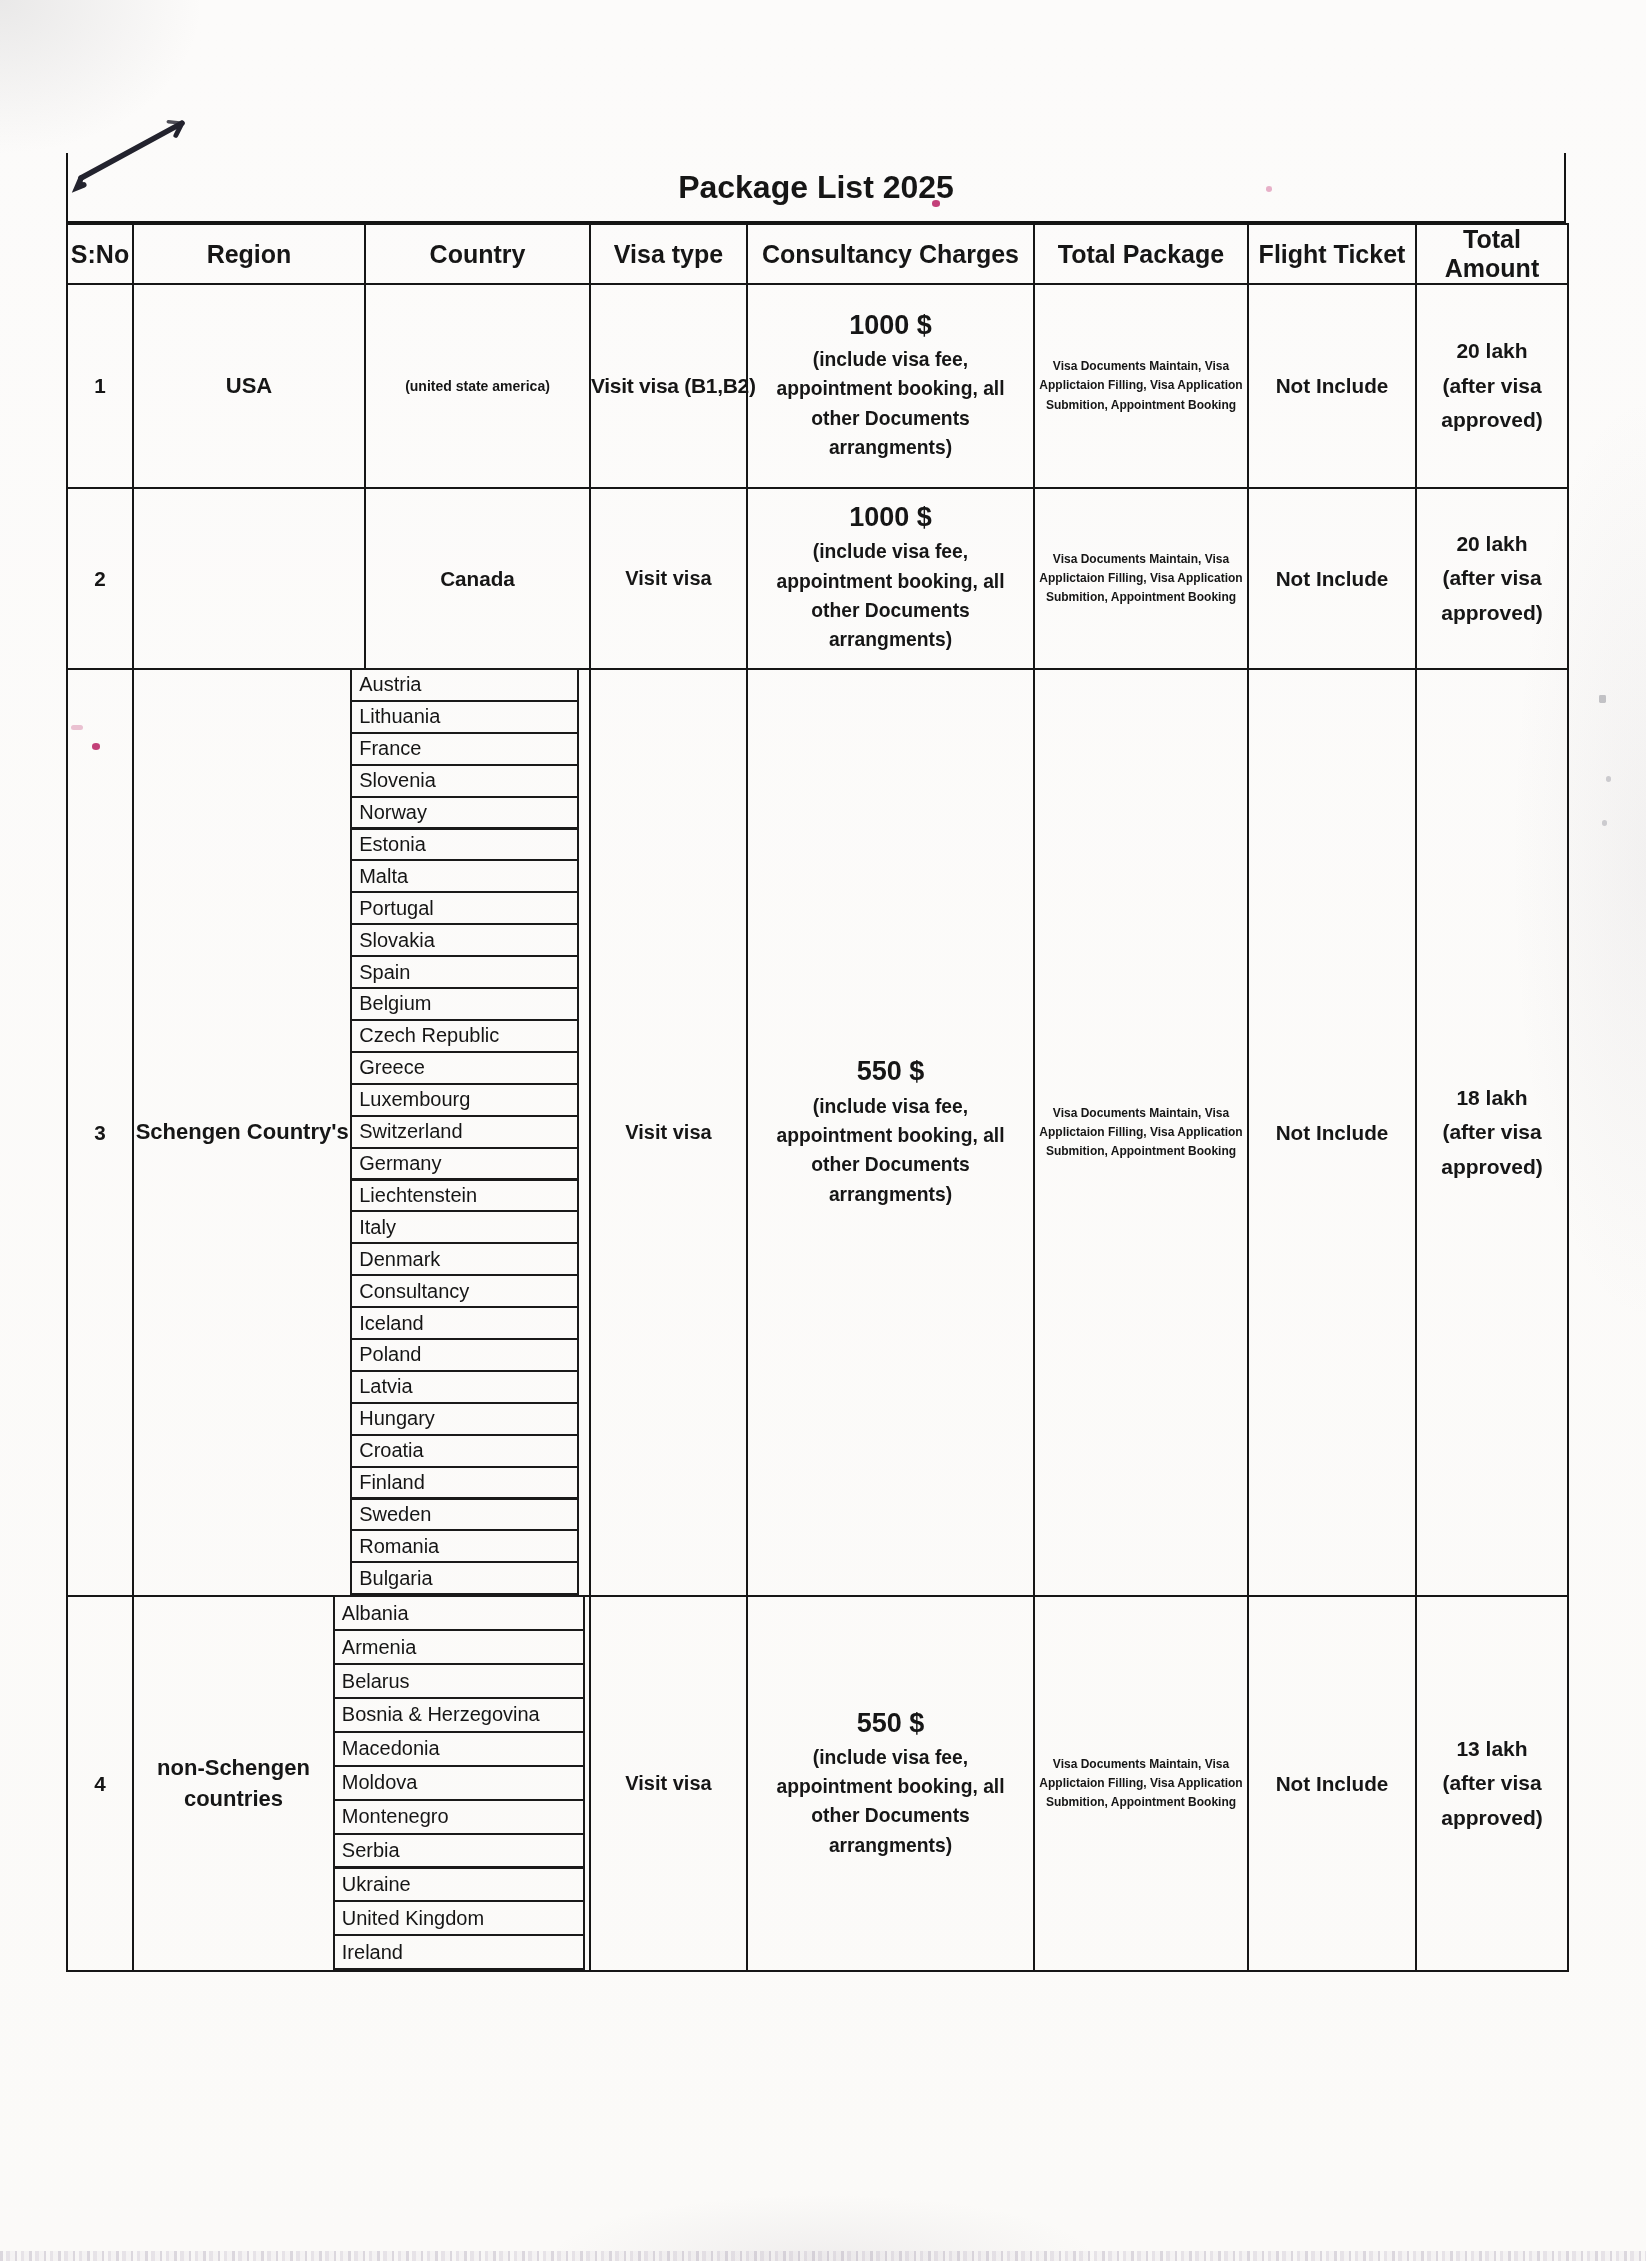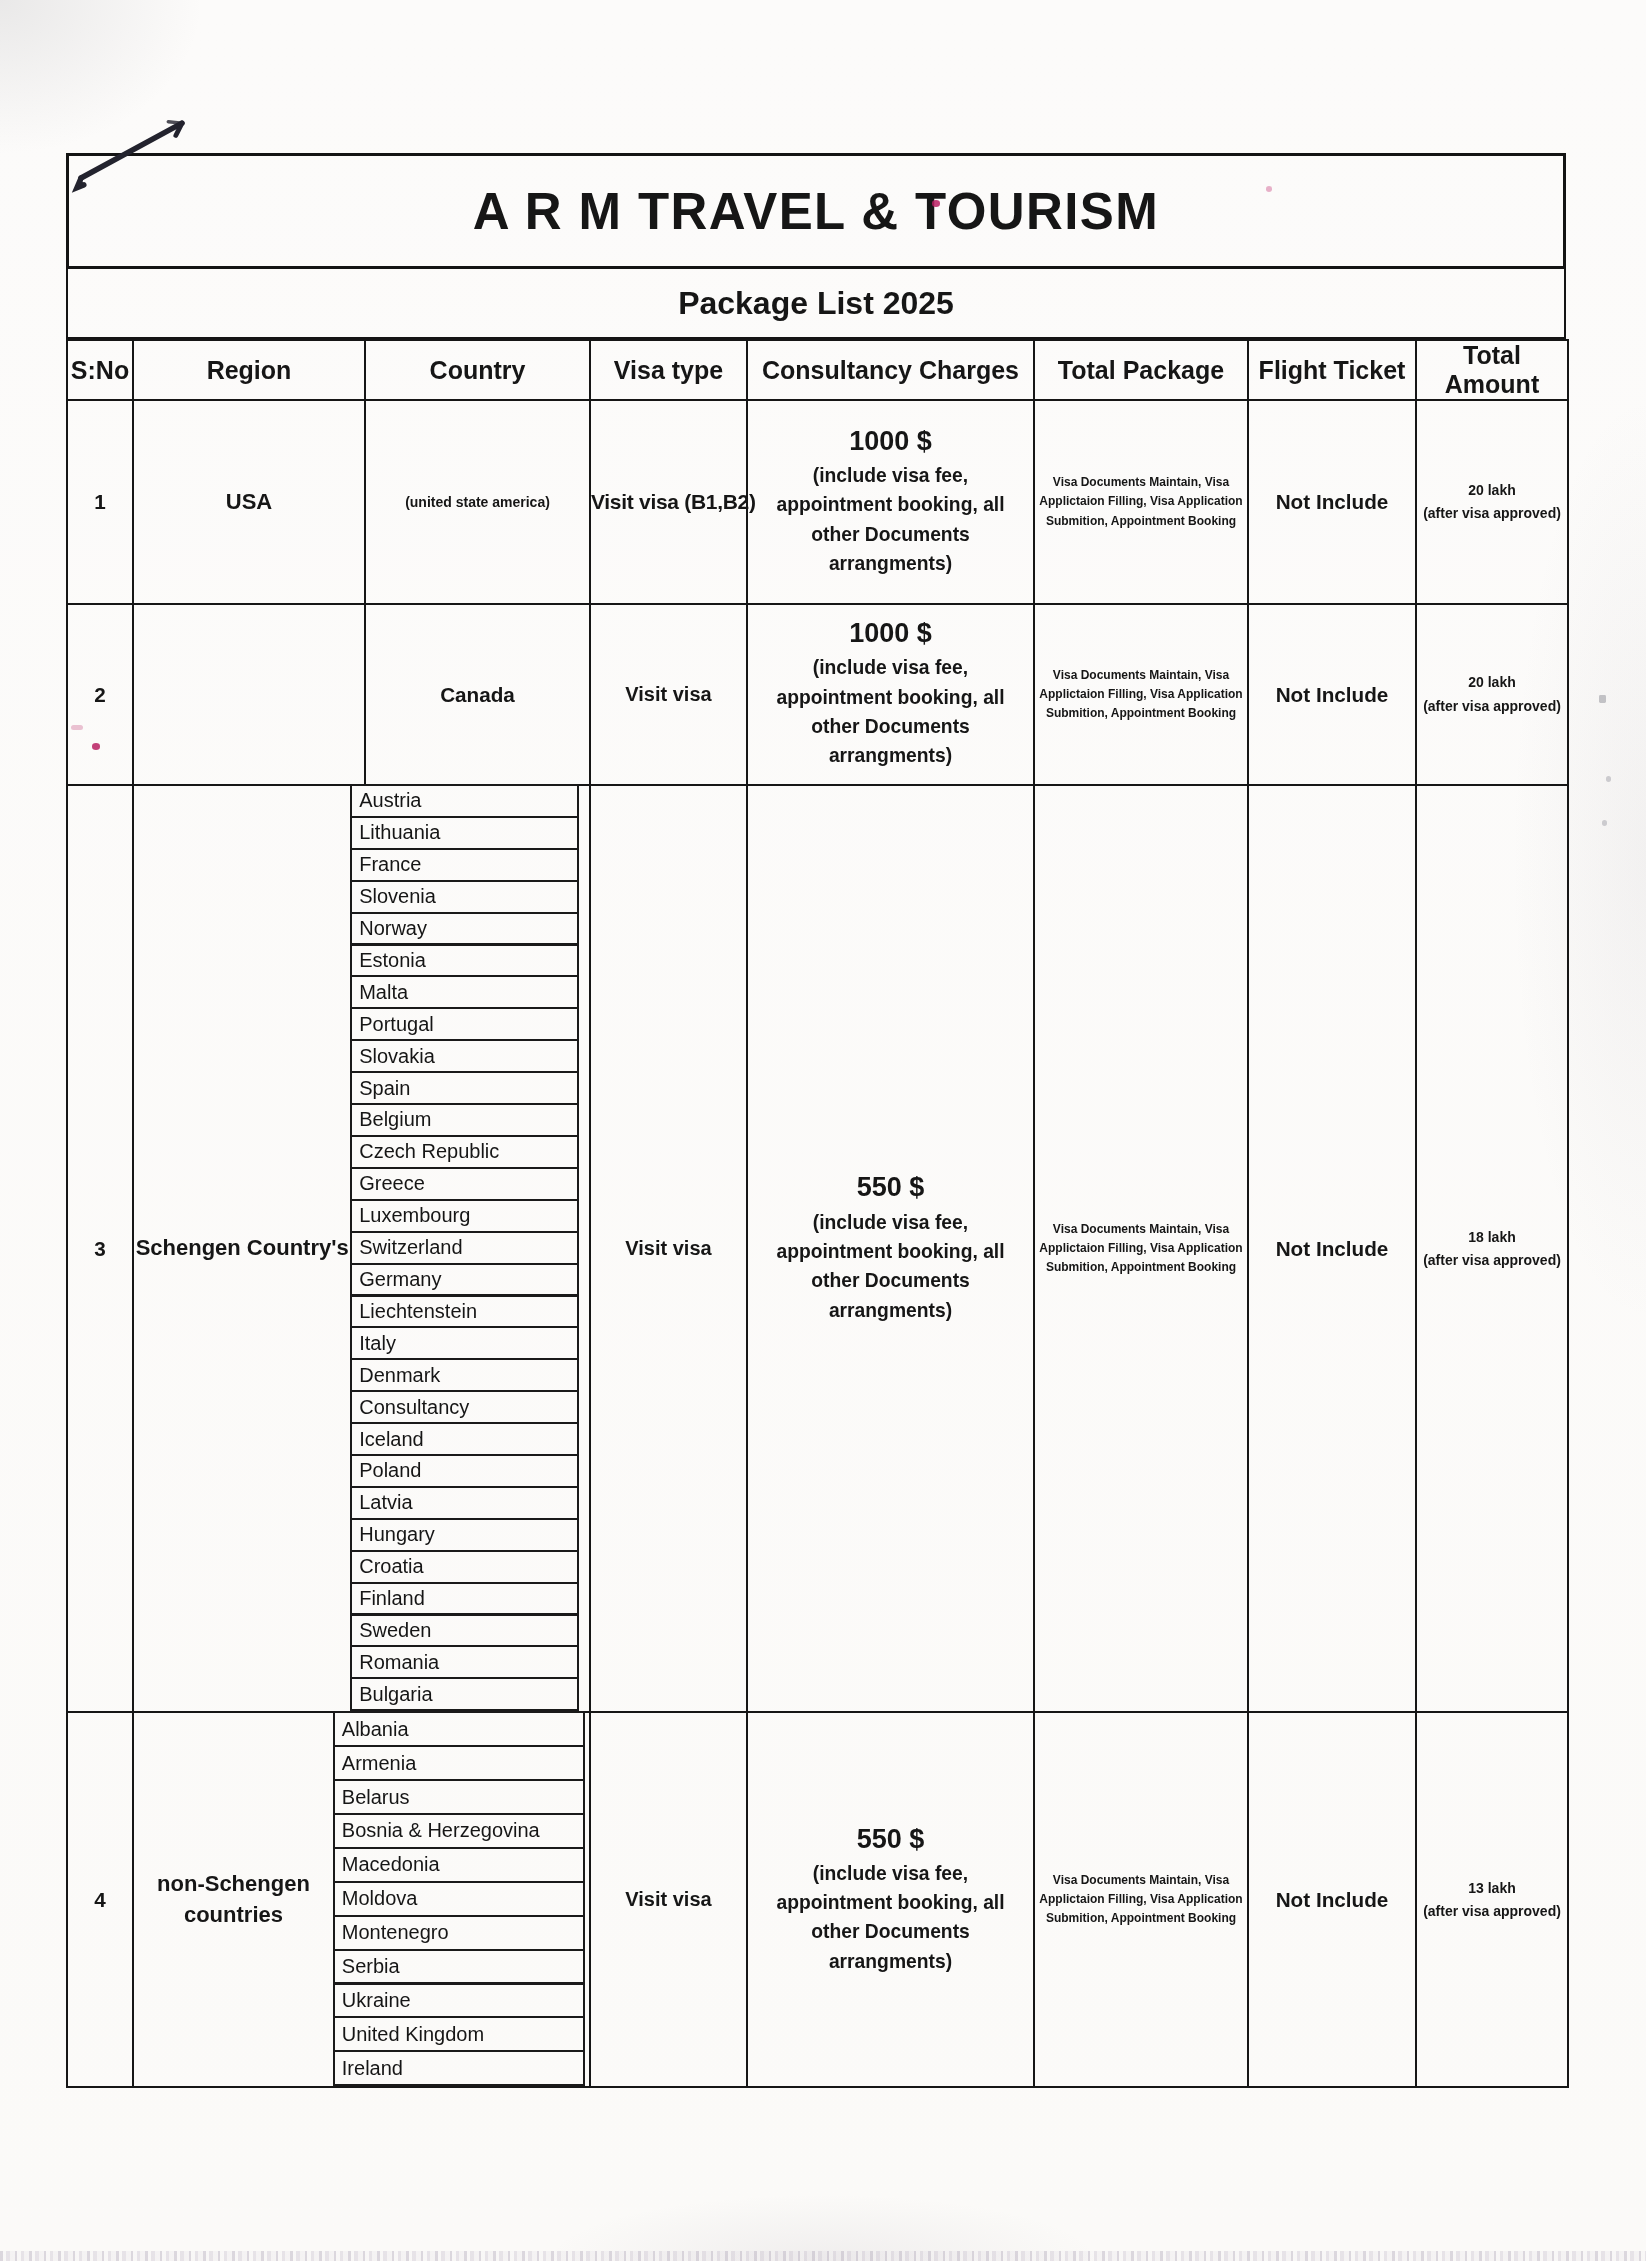--- a/index.html
+++ b/index.html
@@ -44,21 +44,21 @@
   .sno{font-size:20.7px;font-weight:bold;}
   .region-cell{font-size:22px;font-weight:bold;}
   .country-cell{font-size:14px;font-weight:bold;white-space:nowrap;}
   .visa-cell{font-size:21px;font-weight:bold;white-space:nowrap;letter-spacing:-0.3px;}
   .flight-cell{font-size:20.7px;font-weight:bold;}
 
   .charges-wrap{max-width:270px;margin:0 auto;}
   .charges-amount{font-size:27px;font-weight:bold;margin-bottom:4.1px;}
   .charges-detail{font-size:19.3px;font-weight:bold;line-height:1.52;}
   .package-text{max-width:215px;margin:0 auto;font-size:12px;font-weight:bold;line-height:1.6;}
-  .amount-wrap{max-width:153px;margin:12px auto;font-size:14px;font-weight:bold;line-height:1.65;}
+  .amount-wrap{max-width:153px;margin:12px auto;font-size:21px;font-weight:bold;line-height:1.65;}
 
   
   .rc-cell{vertical-align:top;}
   .rc-wrap{display:flex;align-items:stretch;}
   .region-label{flex:1;align-self:center;font-size:22px;font-weight:bold;line-height:1.4;}
   .region-label .narrow{max-width:172px;margin:0 auto;}
   .country-list{width:229px;margin-right:9.7px;display:block;}
   .row-4 .country-list{width:252px;margin-right:4.1px;}
   .country-box{
     height:30px;box-sizing:content-box;
@@ -94,21 +94,20 @@
 
   <svg class="pen-arrow" width="179" height="103" viewBox="0 0 260 150">
     <polyline points="58,118 205,38" stroke="#23232e" stroke-width="8" fill="none" stroke-linecap="round"></polyline>
     <polyline points="205,38 196,56" stroke="#23232e" stroke-width="7" fill="none" stroke-linecap="round"></polyline>
     <polyline points="205,38 185,36" stroke="#23232e" stroke-width="5" fill="none" stroke-linecap="round" opacity=".8"></polyline>
     <polyline points="58,118 52,132 62,128" stroke="#23232e" stroke-width="8" fill="#23232e" stroke-linecap="round"></polyline>
   </svg>
 
   <div class="sheet">
 
-    <div class="title-box">A R M TRAVEL &amp; TOURISM</div>
     <div class="subtitle-band">Package List 2025</div>
 
     <table class="grid">
       <colgroup>
         <col style="width:66px">
           <col style="width:232px">
           <col style="width:225px">
           <col style="width:157px">
         <col style="width:287px">
           <col style="width:214px">

